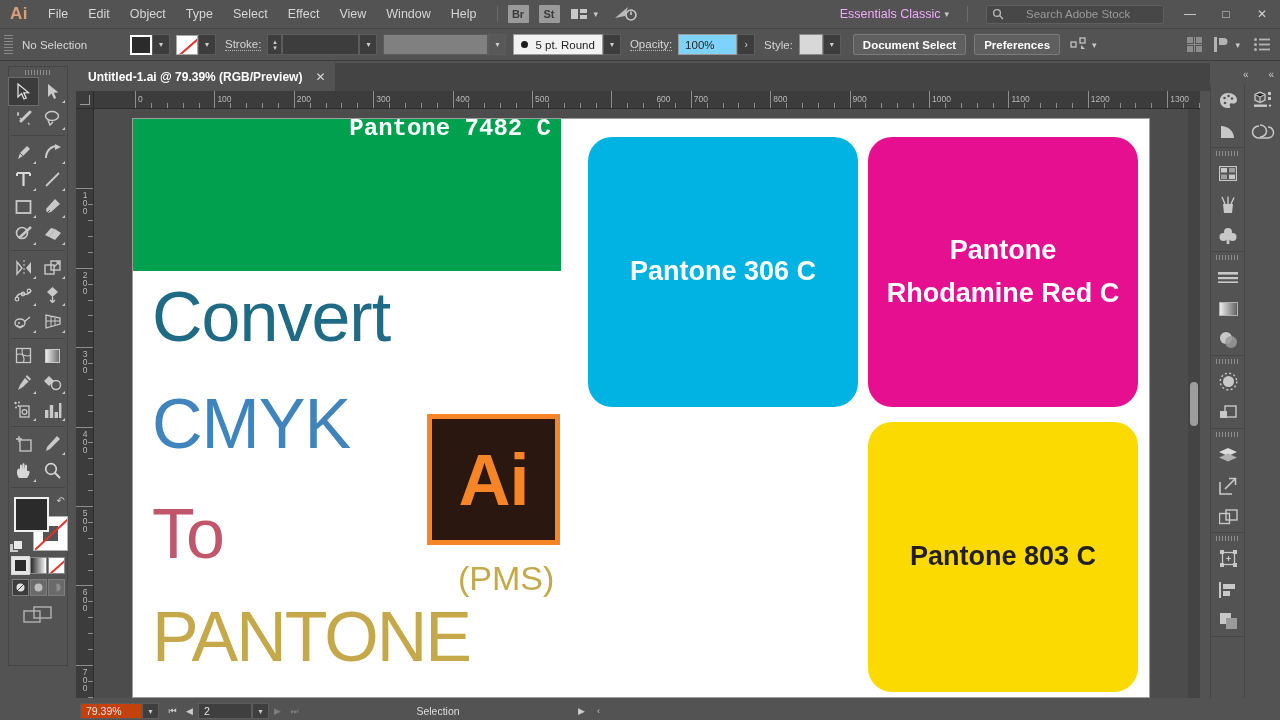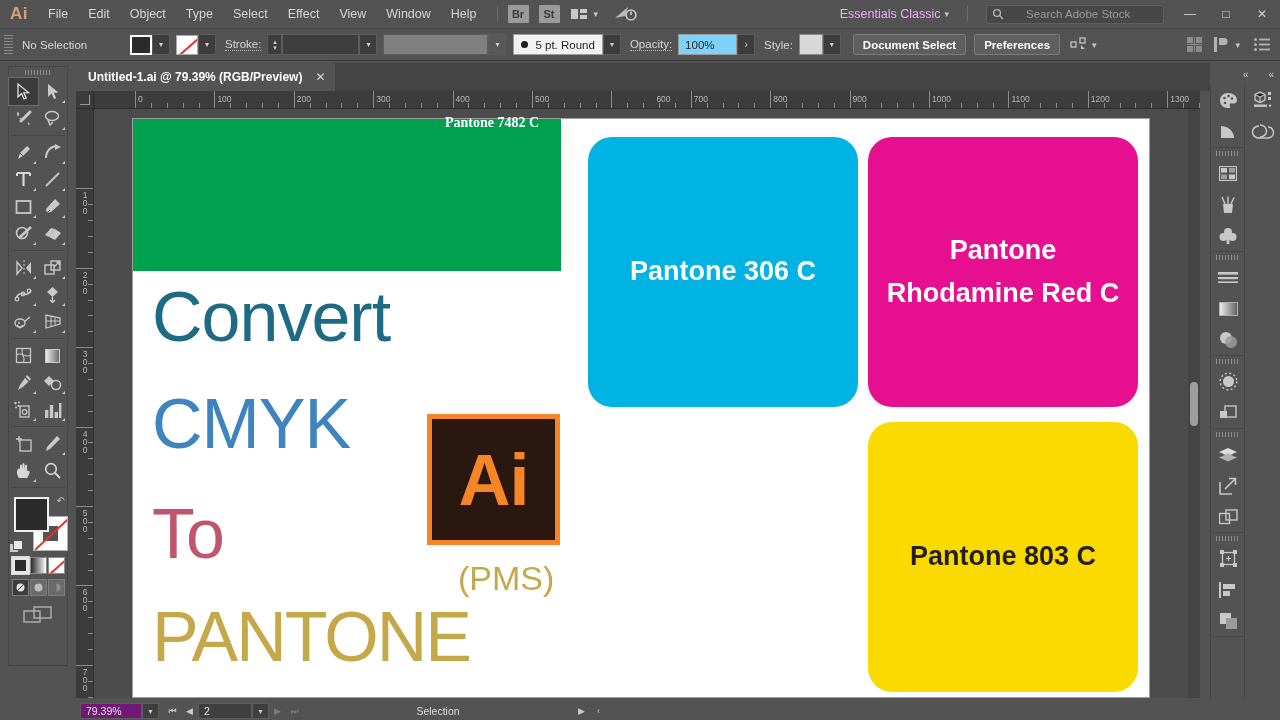--- a/index.html
+++ b/index.html
@@ -185,22 +185,22 @@
     position: absolute; left: 0px; top: 0px; width: 428px; height: 152px;
     background: #00a04f; display: flex; flex-direction: column;
     align-items: flex-end; justify-content: flex-start;
   }
   .trick-word {
     color: #fff; font-size: 93px; font-weight: bold; line-height: 100px;
     letter-spacing: 1px; margin-right: 6px; margin-top: 6px;
     font-family: "Liberation Sans", sans-serif;
   }
   .trick-sub {
-    color: #fff; font-size: 14px; font-weight: bold; margin-right: 22px;
-    margin-top: -4px; font-family: Liberation Serif, serif;
+    color: #fff; font-size: 24px; font-weight: bold; margin-right: 10px;
+    margin-top: -4px; font-family: Liberation Mono, monospace;
   }
   .art-word { position: absolute; font-weight: normal; font-family: "Liberation Sans", sans-serif; }
   .w-convert { left: 19px; top: 158px; font-size: 70px; color: #1f6b85; letter-spacing: -1px; }
   .w-cmyk    { left: 19px; top: 265px; font-size: 70px; color: #4084bd; letter-spacing: -1px; }
   .w-to      { left: 19px; top: 375px; font-size: 70px; color: #c0556b; letter-spacing: -1px; }
   .w-pantone { left: 19px; top: 478px; font-size: 70px; color: #c4a84a; letter-spacing: -2px; }
   .w-pms     { left: 325px; top: 440px; font-size: 34px; color: #c4a84a; }
 
   .ai-icon {
     position: absolute; left: 294px; top: 295px; width: 133px; height: 131px;
@@ -245,21 +245,21 @@
   .rp-grip i { display: block; width: 24px; height: 5px;
     background: repeating-linear-gradient(to right,#8d8d8d 0 1px,transparent 1px 3px); }
   .rp-div { height: 1px; background: #464646; }
 
   
   .statusbar {
     position: absolute; left: 0; top: 702px; width: 1280px; height: 18px;
     background: #535353; display: flex; align-items: center;
   }
   .sb-zoom {
-    width: 62px; height: 16px; background: #701a75; border: 1px solid #5c5c5c;
+    width: 62px; height: 16px; background: #c2410c; border: 1px solid #5c5c5c;
     color: #e2e2e2; font-size: 10.5px; display: flex; align-items: center; padding-left: 5px;
   }
   .sb-dd { width: 17px; height: 16px; background: #3f3f3f; border: 1px solid #5c5c5c;
     display: flex; align-items: center; justify-content: center; color: #cdcdcd; font-size: 8px; }
   .sb-nav { width: 17px; height: 16px; display: flex; align-items: center;
     justify-content: center; color: #cdcdcd; font-size: 9px; }
   .sb-nav.dim { color: #7d7d7d; }
   .sb-page { width: 54px; height: 16px; background: #3f3f3f; border: 1px solid #5c5c5c;
     color: #e2e2e2; font-size: 10.5px; display: flex; align-items: center; padding-left: 5px; }
   .sb-status { height: 16px; color: #dcdcdc; font-size: 10.5px;

